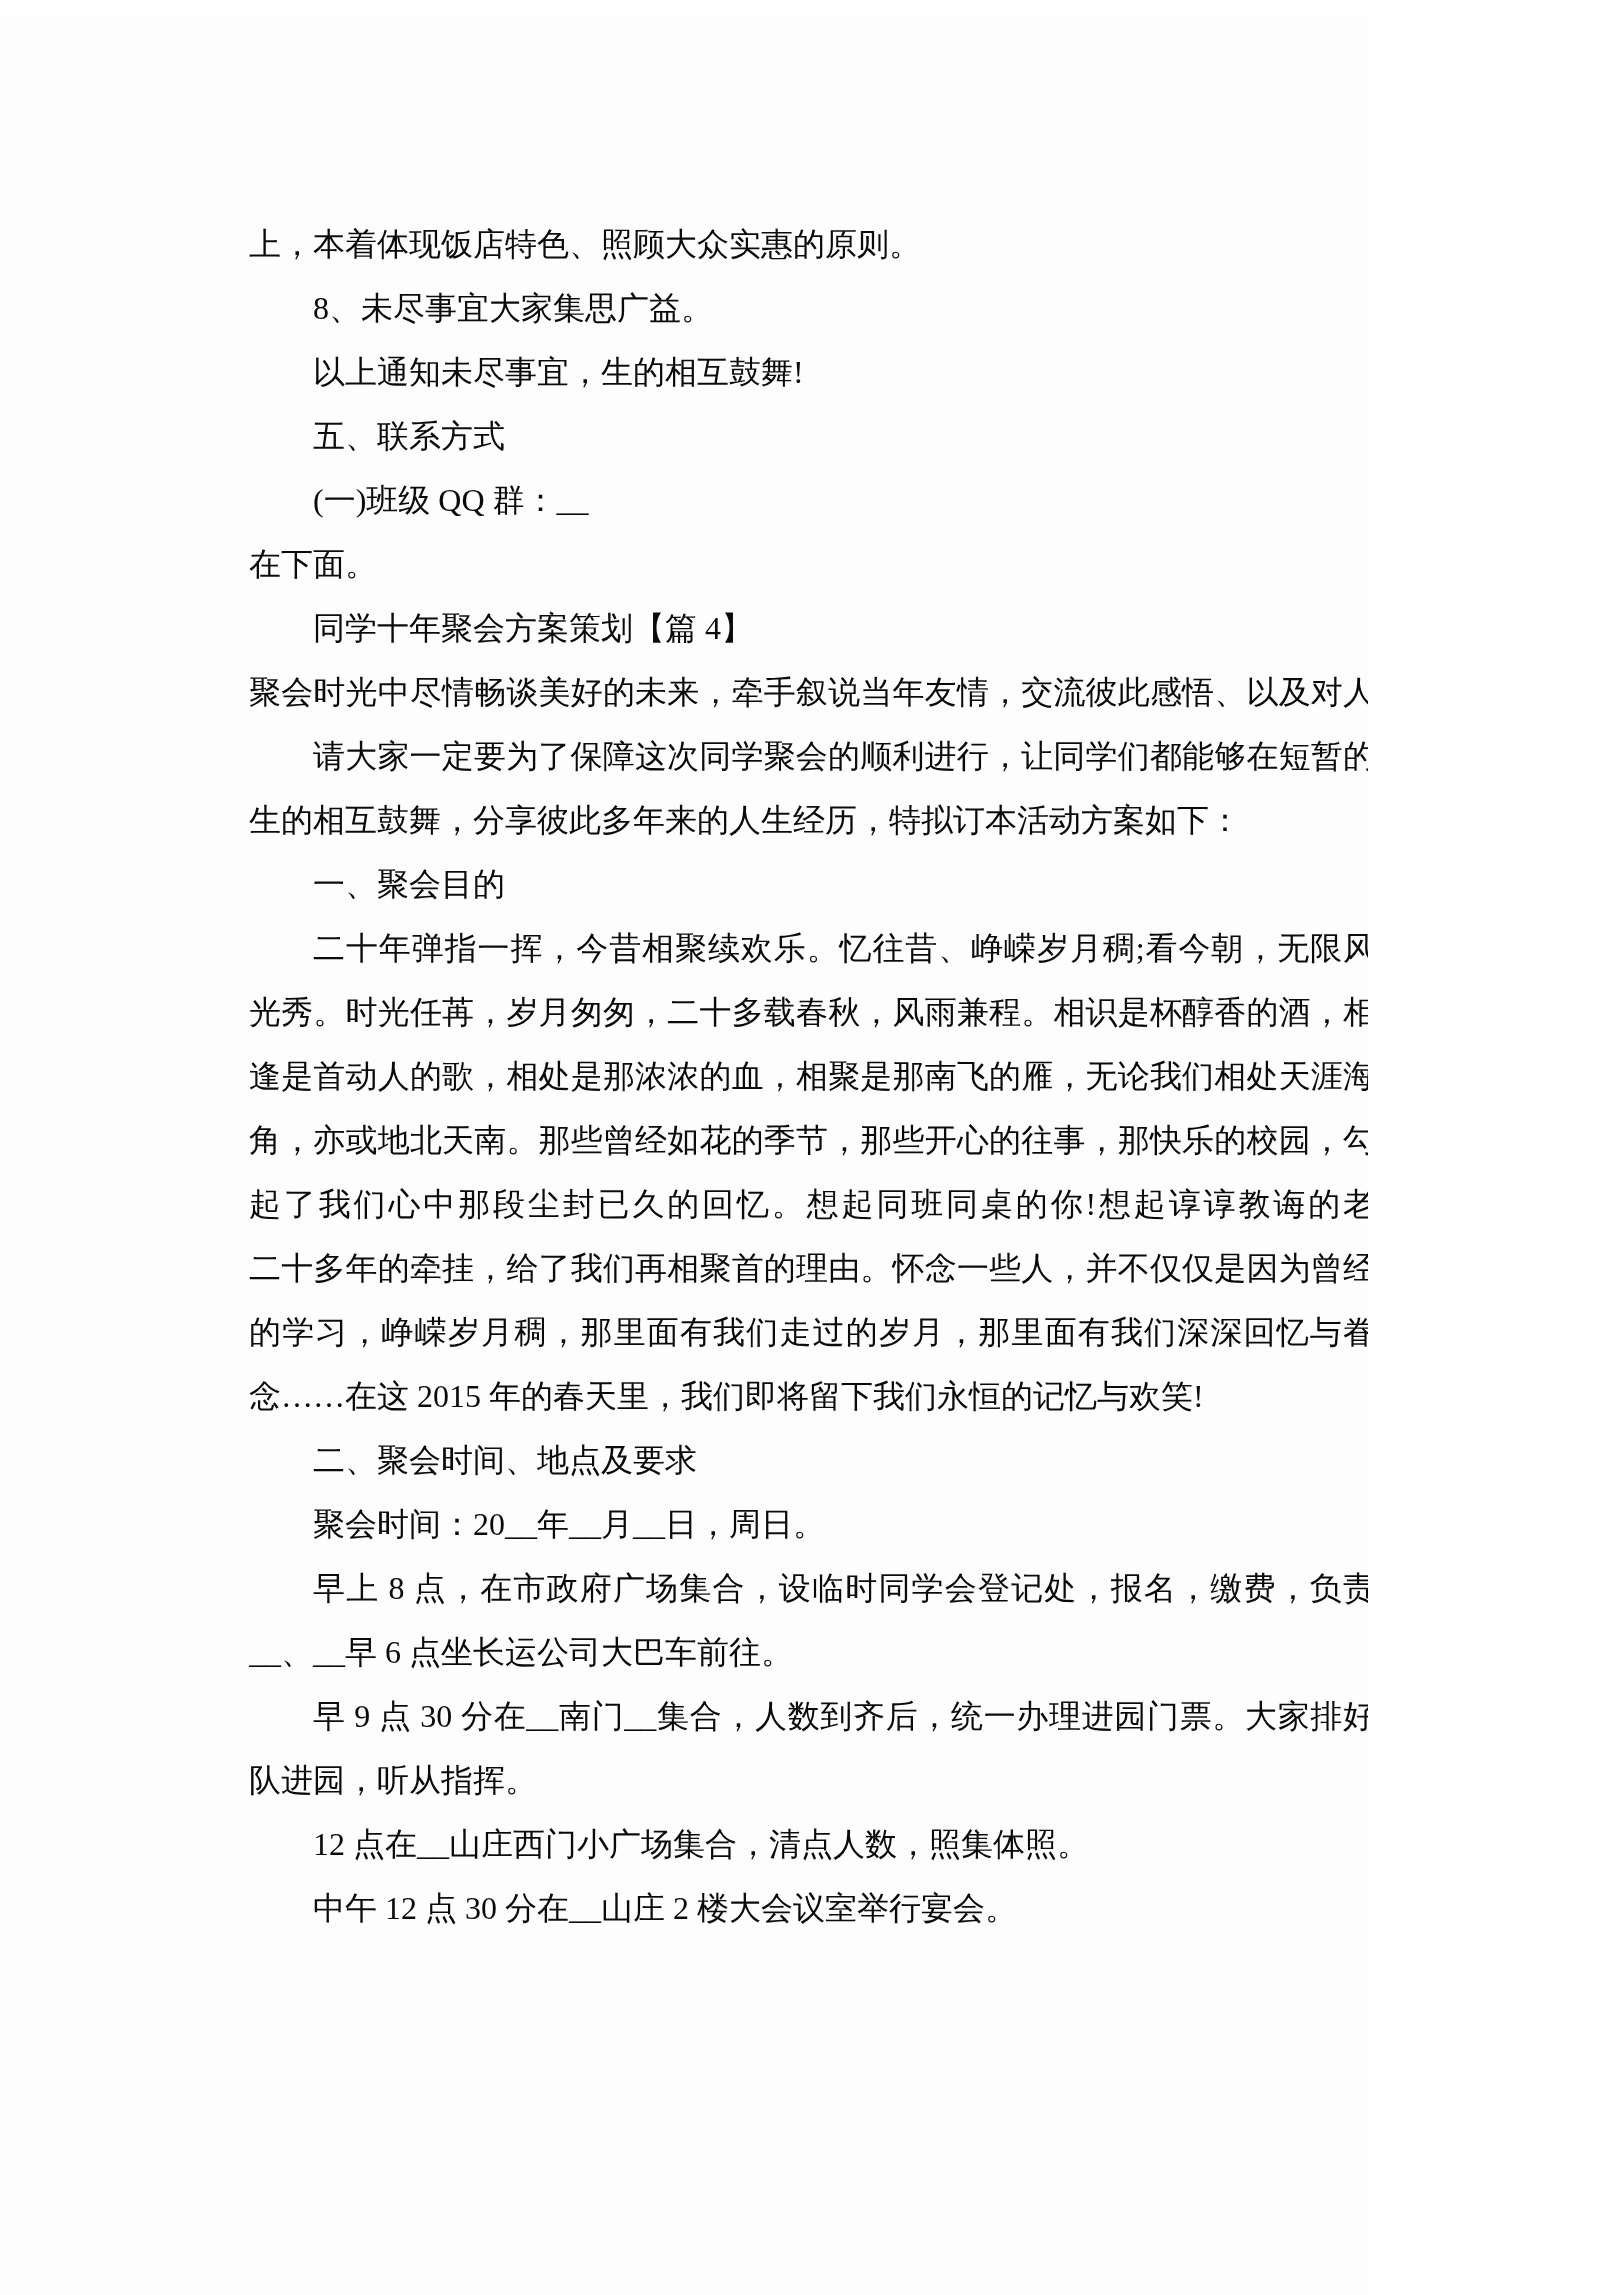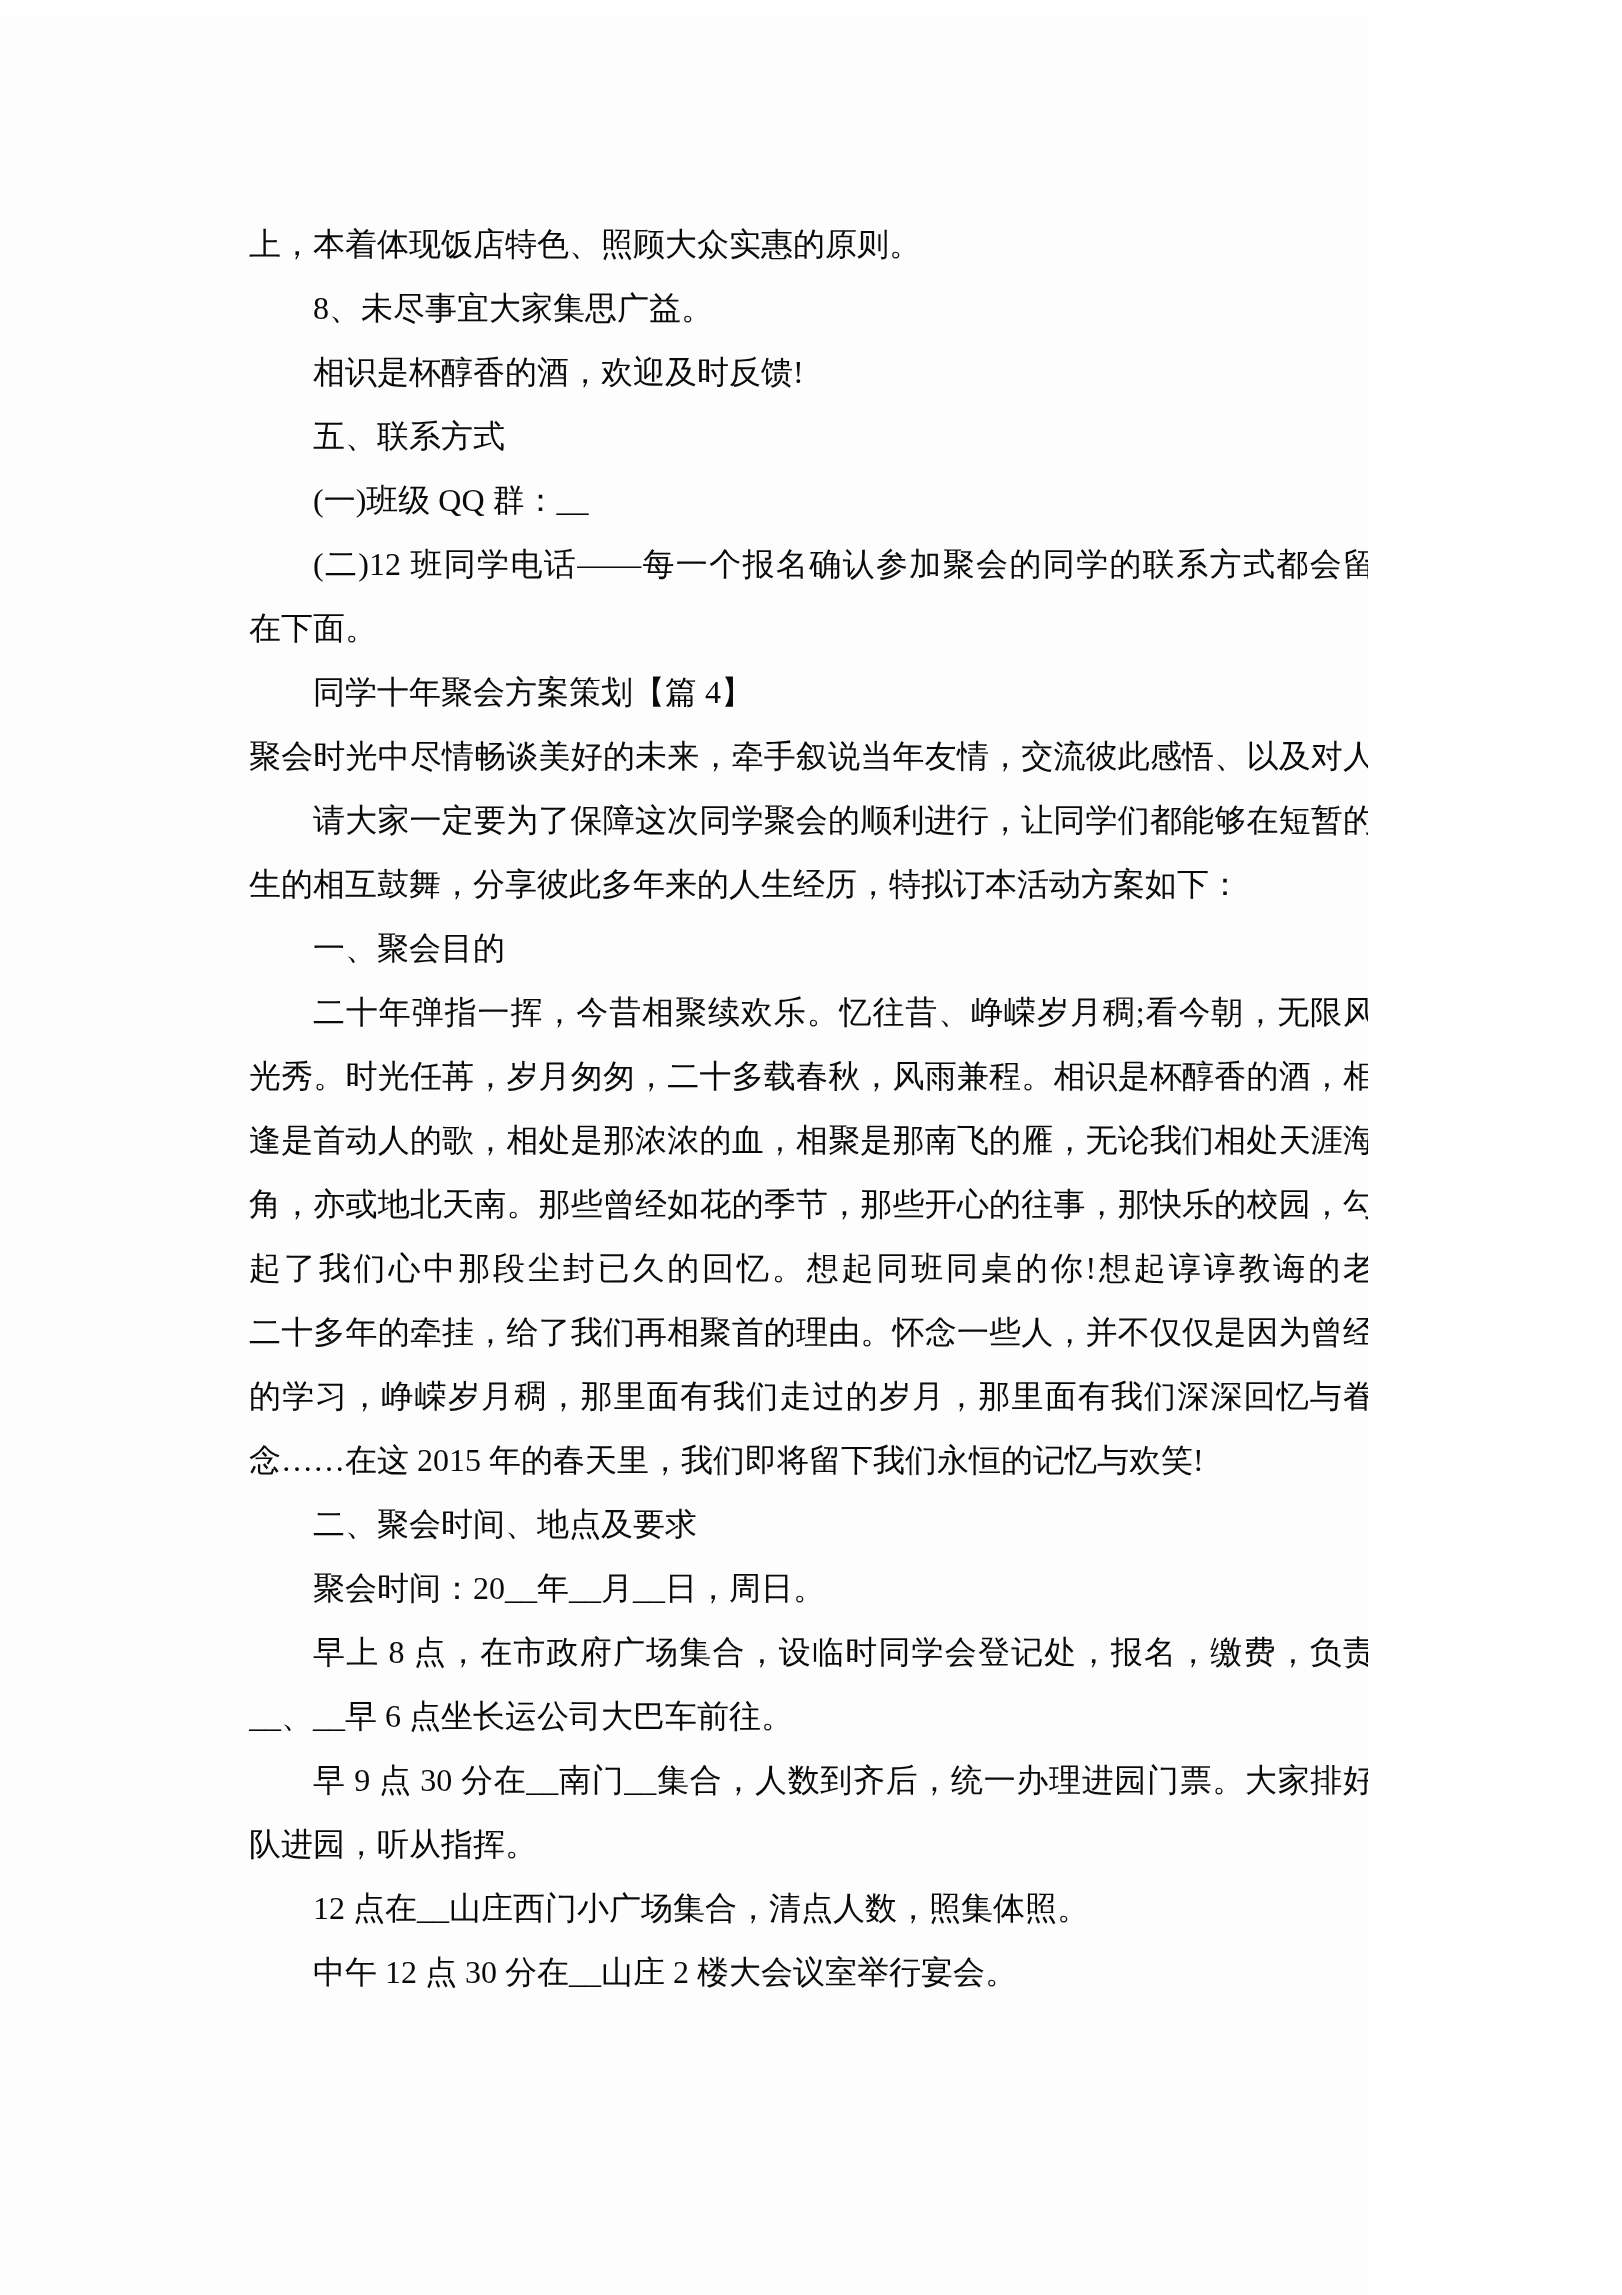--- a/index.html
+++ b/index.html
@@ -44,24 +44,23 @@
     text-align-last: justify;
   }
 </style>
 </head>
 <body>
 
 <div class="page" style="background: rgb(253, 253, 253);">
   <div class="doc" style="color: rgb(10, 10, 10);">
       <div class="line">上，本着体现饭店特色、照顾大众实惠的原则。</div>
       <div class="line indent">8、未尽事宜大家集思广益。</div>
-      <div class="line indent">相识是杯醇香的酒，欢迎及时反馈!</div>
+      <div class="line indent">以上通知未尽事宜，生的相互鼓舞!</div>
       <div class="line indent">五、联系方式</div>
       <div class="line indent">(一)班级 QQ 群：__</div>
-      <div class="line indent fill">(二)12 班同学电话——每一个报名确认参加聚会的同学的联系方式都会留</div>
       <div class="line">在下面。</div>
       <div class="line indent">同学十年聚会方案策划【篇 4】</div>
       <div class="line fill">聚会时光中尽情畅谈美好的未来，牵手叙说当年友情，交流彼此感悟、以及对人</div>
       <div class="line indent fill">请大家一定要为了保障这次同学聚会的顺利进行，让同学们都能够在短暂的</div>
       <div class="line">生的相互鼓舞，分享彼此多年来的人生经历，特拟订本活动方案如下：</div>
       <div class="line indent">一、聚会目的</div>
       <div class="line indent fill">二十年弹指一挥，今昔相聚续欢乐。忆往昔、峥嵘岁月稠;看今朝，无限风</div>
       <div class="line fill">光秀。时光任苒，岁月匆匆，二十多载春秋，风雨兼程。相识是杯醇香的酒，相</div>
       <div class="line fill">逢是首动人的歌，相处是那浓浓的血，相聚是那南飞的雁，无论我们相处天涯海</div>
       <div class="line fill">角，亦或地北天南。那些曾经如花的季节，那些开心的往事，那快乐的校园，勾</div>

